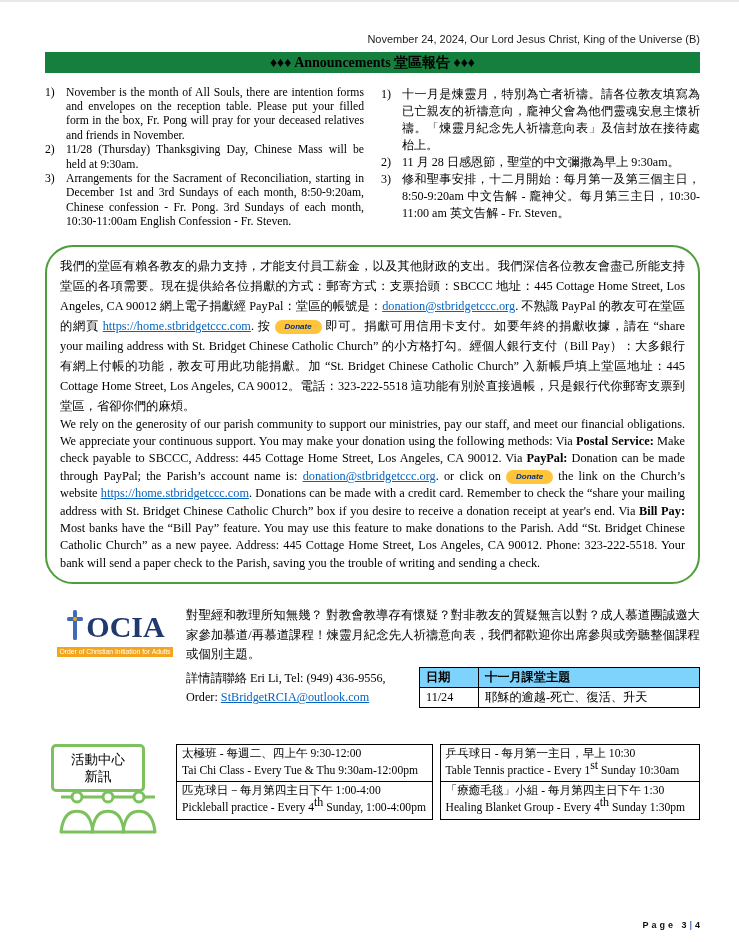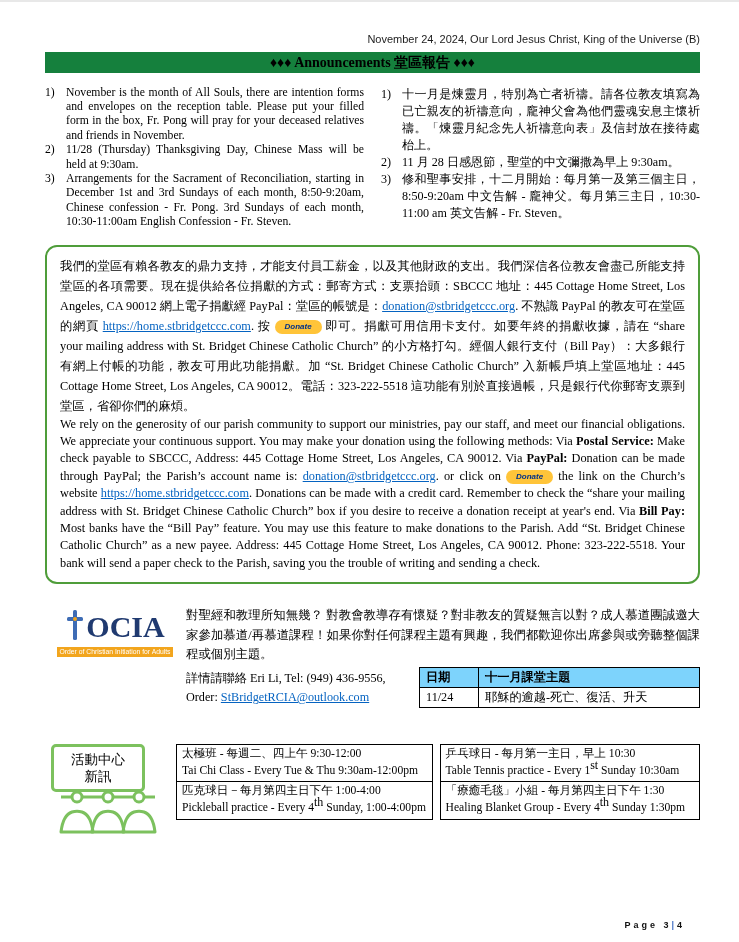--- a/index.html
+++ b/index.html
@@ -14,21 +14,21 @@
   .banner { margin-top:5px; background:#15803d; text-align:center; font-weight:bold; font-size:14px; line-height:21px; }
 
   .cols { display:flex; gap:17px; margin-top:13px; }
   .col { flex:1; min-width:0; }
   .col-en { font-size:11.7px; line-height:14.4px; }
   .col-zh { font-size:12.1px; line-height:17px; }
   .li { display:flex; }
   .li .num { width:21px; flex:none; }
   .li .txt { flex:1; text-align:justify; }
 
-  .donation-box { margin-top:15px; border:2.5px solid #4f9d3a; border-radius:12px; padding:9px 13px 10px; }
+  .donation-box { margin-top:15px; border:2.5px solid #4f9d3a; border-radius:28px; padding:9px 13px 10px; }
   .zh-para { font-size:12.3px; line-height:20px; text-align:justify; margin:0; }
   .en-para { font-size:12.3px; line-height:17.4px; text-align:justify; margin:0; }
   .doc-link { color:#0563c1; text-decoration:underline; cursor:pointer; }
   .donate-btn {
     display:inline-block; background:#ffc439; color:#003087;
     font-family:"Liberation Sans", sans-serif; font-weight:bold; font-style:italic;
     font-size:8px; line-height:12px; padding:1px 10px; border-radius:8px;
     vertical-align:1px; cursor:pointer;
   }
   b { font-weight:bold; }
@@ -52,21 +52,21 @@
 
   .activity-row { display:flex; gap:7px; margin-top:36px; align-items:flex-start; }
   .activity-icon { width:124px; flex:none; }
   .board { width:88px; margin-left:6px; border:3px solid #7cc15e; border-radius:5px; text-align:center; font-size:13.5px; line-height:17px; padding:4px 0; }
   .audience { display:block; margin-left:2px; margin-top:-2px; }
   .activity-table { border-collapse:collapse; }
   .activity-table td { border:1.6px solid #000; padding:1px 5px 2px; font-size:11.6px; line-height:16.8px; vertical-align:top; }
   .activity-table.t-left td { width:252px; }
   .activity-table.t-right td { width:256px; }
 
-  .footer { position:absolute; right:54px; bottom:14px; font-family:"Liberation Sans", sans-serif; font-weight:bold; font-size:9px; letter-spacing:3px; color:#111; }
+  .footer { position:absolute; right:36px; bottom:14px; font-family:"Liberation Sans", sans-serif; font-weight:bold; font-size:9px; letter-spacing:3px; color:#111; }
   .footer .sep { color:#4472c4; }
 </style>
 </head>
 <body>
 
 <div class="page">
 
   <div class="doc-header">
     <div>November 24, 2024, Our Lord Jesus Christ, King of the Universe (B)</div>
   </div>
@@ -117,21 +117,21 @@
             <rect x="8" y="2" width="4" height="30" rx="1.5" fill="#3e6cb5"></rect>
             <rect x="2" y="9" width="16" height="4" rx="1.5" fill="#3e6cb5"></rect>
             <circle cx="10" cy="11" r="2" fill="#f2a51d"></circle>
           </svg>
         </span>
         <span class="ocia-wordmark">OCIA</span>
       </div>
       <div class="ocia-strip">Order of Christian Initiation for Adults</div>
     </div>
     <div class="ocia-text">
-      <div class="ocia-body">對聖經和教理所知無幾？ 對教會教導存有懷疑？對非教友的質疑無言以對？成人慕道團誠邀大家參加慕道/再慕道課程！如果你對任何課程主題有興趣，我們都歡迎你出席參與或旁聽整個課程或個別主題。</div>
+      <div class="ocia-body">對聖經和教理所知無幾？ 對教會教導存有懷疑？對非教友的質疑無言以對？成人慕道團誠邀大家參加慕道/再慕道課程！煉靈月紀念先人祈禱意向表，我們都歡迎你出席參與或旁聽整個課程或個別主題。</div>
       <div class="ocia-bottom">
         <div class="ocia-contact">
           <div>詳情請聯絡 Eri Li, Tel: (949) 436-9556,</div>
           <div>
             <span>Order: </span><a class="doc-link" href="#">StBridgetRCIA@outlook.com</a>
           </div>
         </div>
         <table class="topics-table">
           <tbody>
             <tr>

